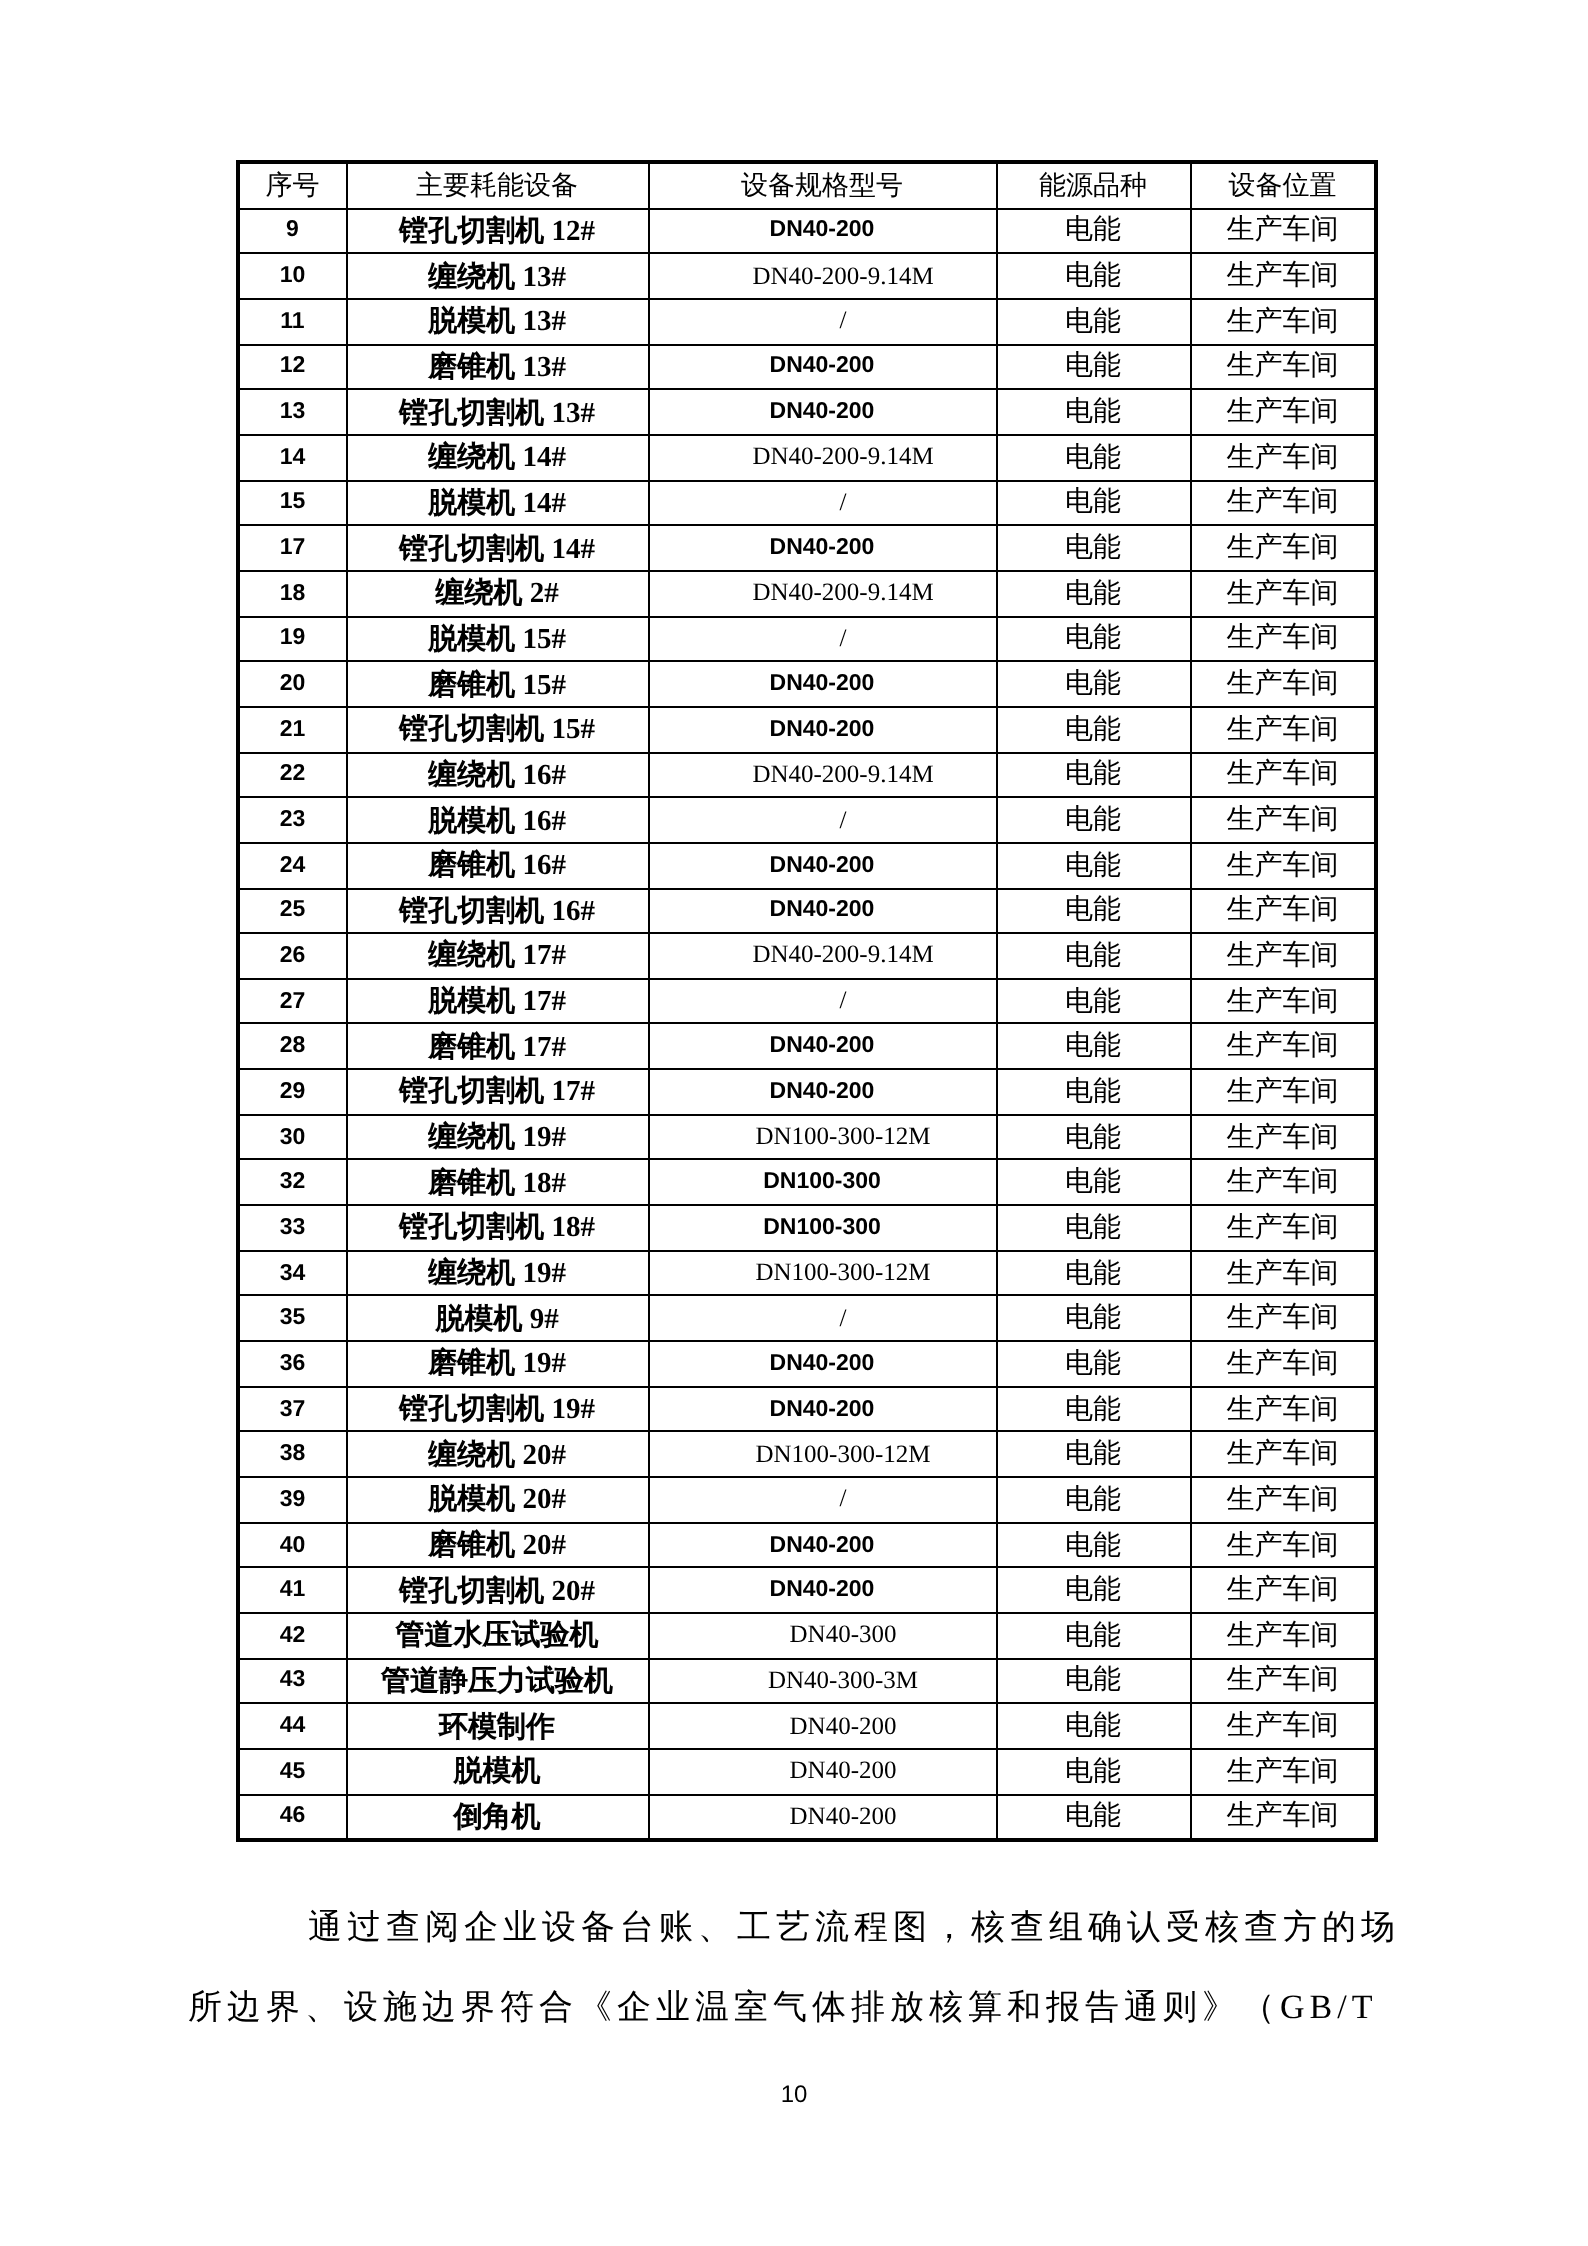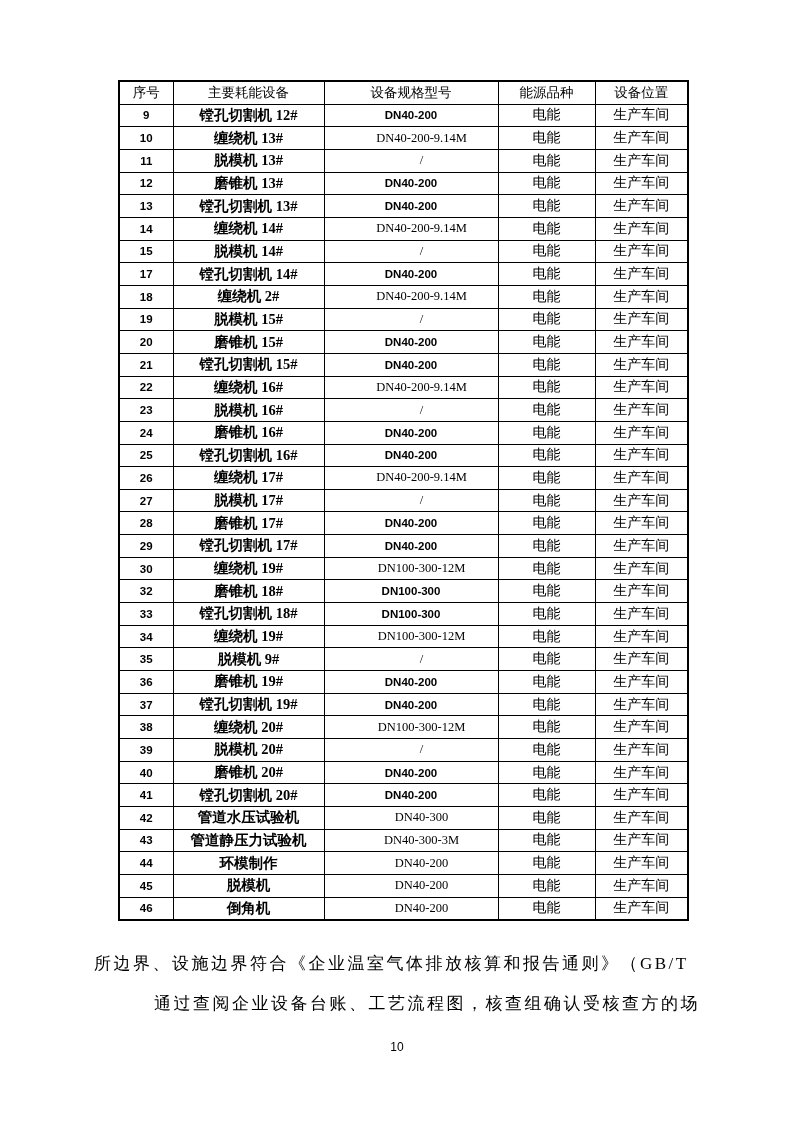--- a/index.html
+++ b/index.html
@@ -345,17 +345,17 @@
         <td class="col-no">46</td>
         <td class="col-device">倒角机</td>
         <td class="col-spec spec-normal">DN40-200</td>
         <td class="col-energy">电能</td>
         <td class="col-location">生产车间</td>
       </tr>
     </tbody>
 </table>
 
 <div class="paragraph">
+  <div class="line indent">通过查阅企业设备台账、工艺流程图，核查组确认受核查方的场</div>
   <div class="line">所边界、设施边界符合《企业温室气体排放核算和报告通则》（GB/T</div>
-  <div class="line indent">通过查阅企业设备台账、工艺流程图，核查组确认受核查方的场</div>
 </div>
 
 <div class="page-number">10</div>
 
 </body></html>

